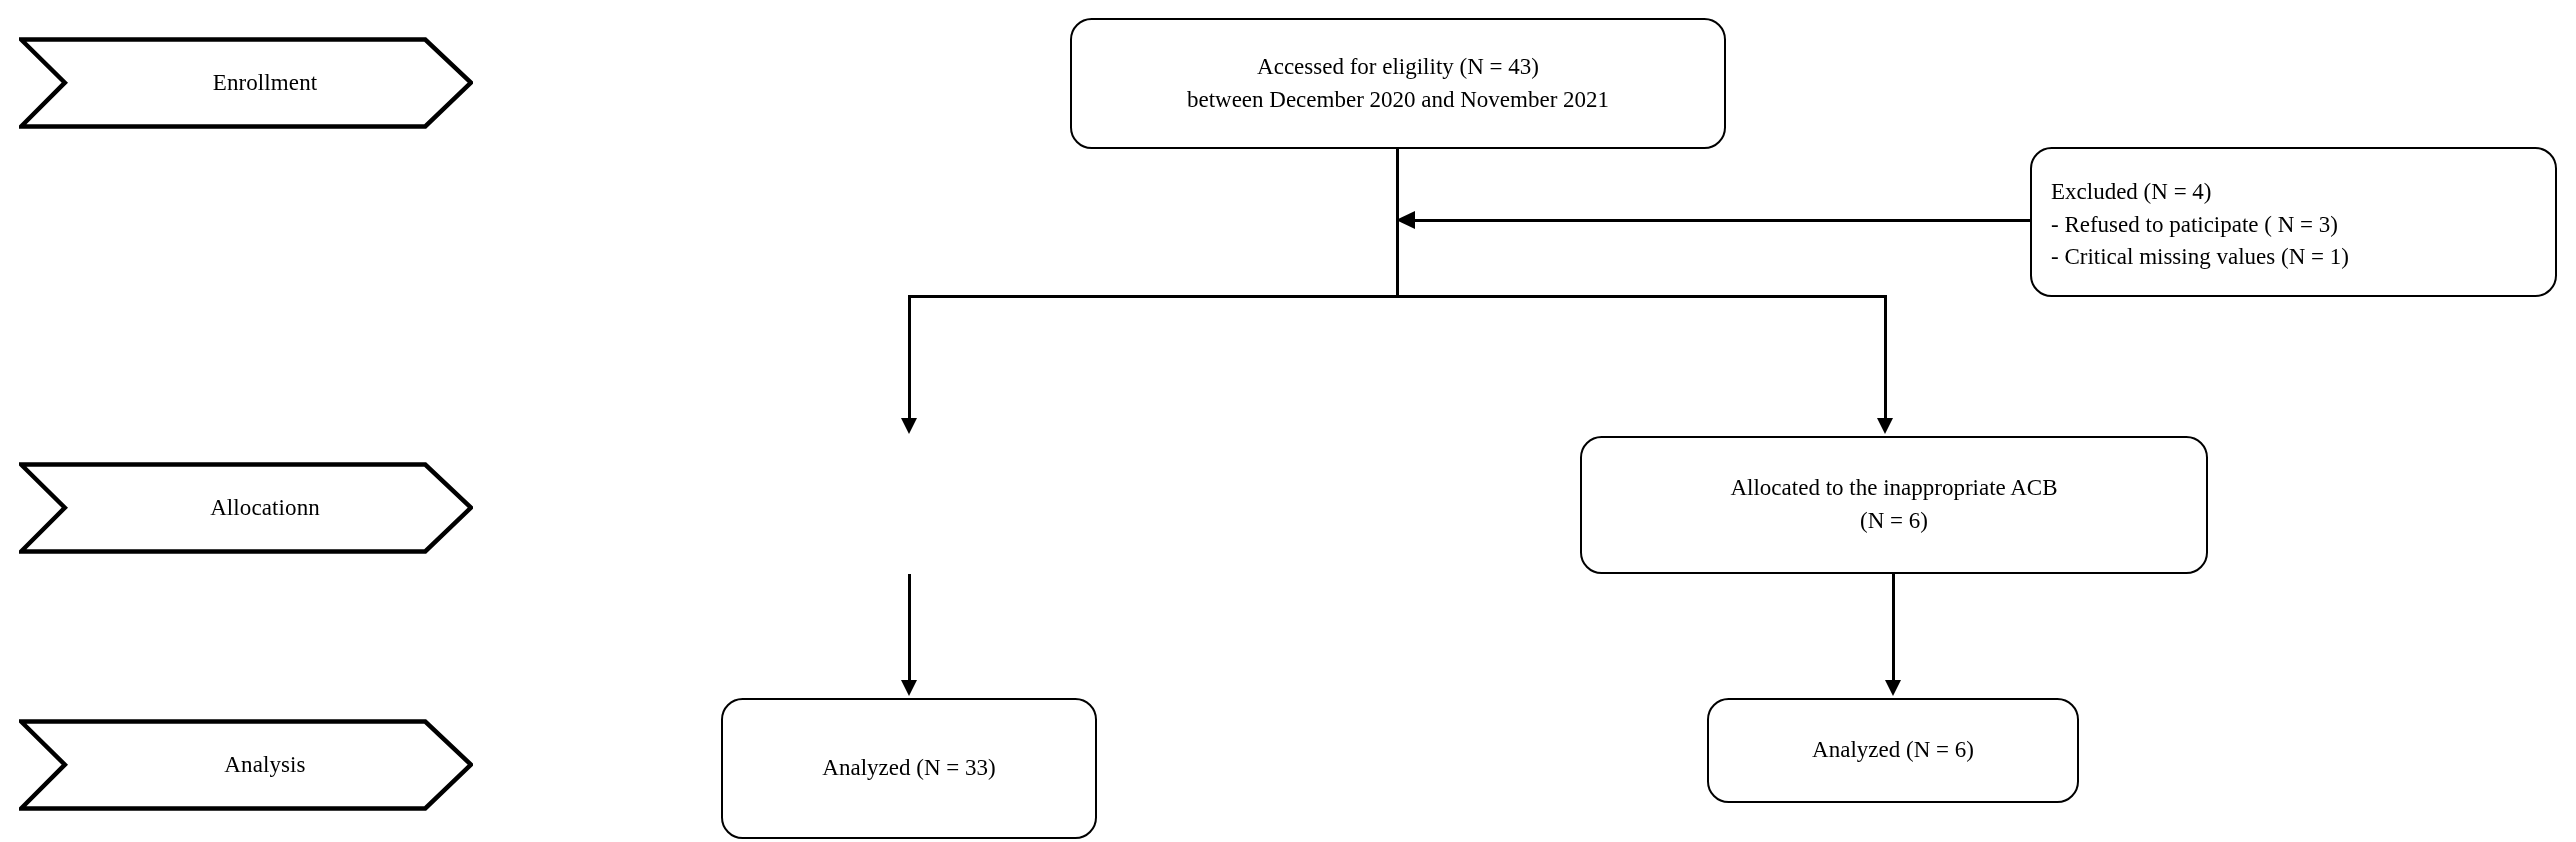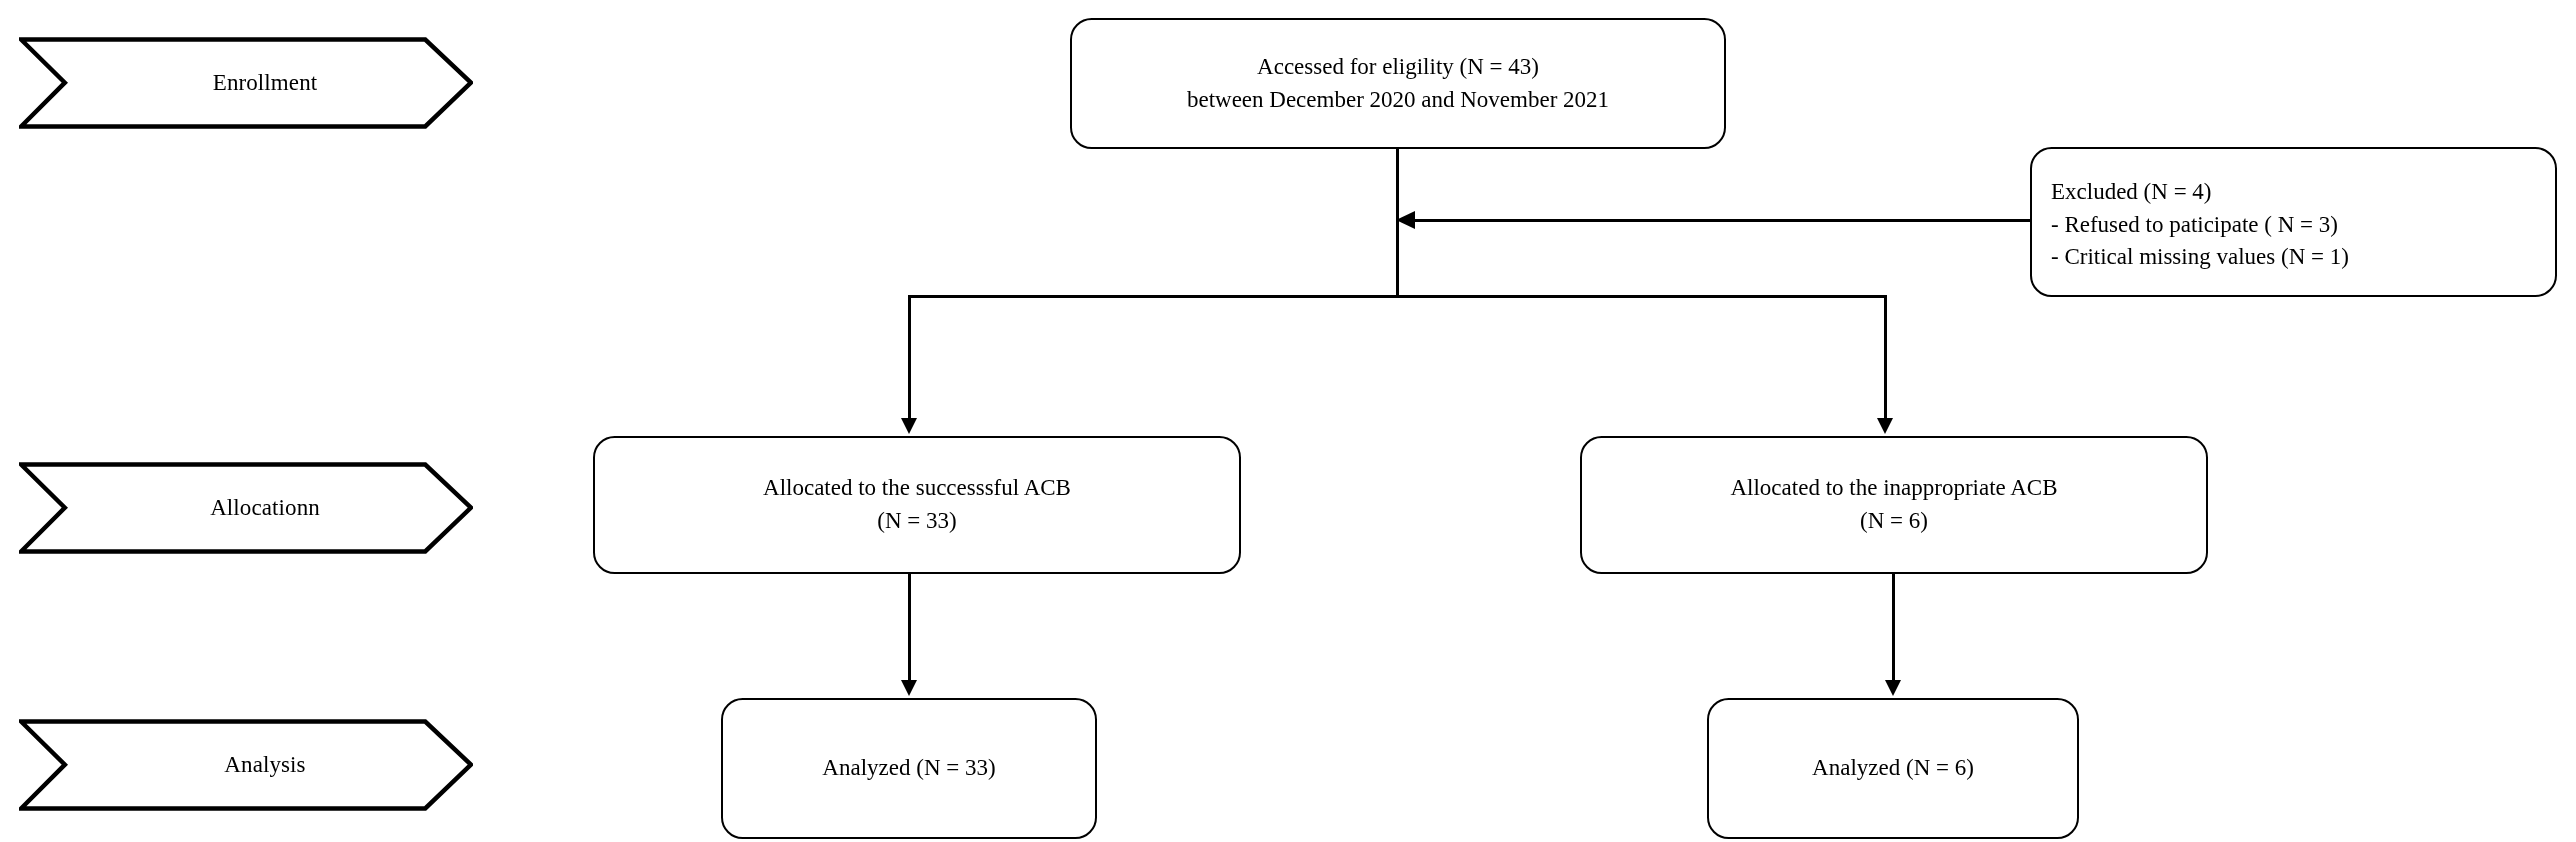--- a/index.html
+++ b/index.html
@@ -138,38 +138,34 @@
   <div class="arrowhead-left" style="left:1396px; top:211px;"></div>
 
   <div class="conn-h" style="left:908px; top:295px; width:978px;"></div>
 
   <div class="conn-v" style="left:908px; top:295px; height:125px;"></div>
   <div class="arrowhead-down" style="left:901px; top:418px;"></div>
 
   <div class="conn-v" style="left:1884px; top:295px; height:125px;"></div>
   <div class="arrowhead-down" style="left:1877px; top:418px;"></div>
 
-  <div class="node" style="left:593px; top:436px; width:648px; height:138px;">
-    <div class="node-text">Allocated to the successsful ACB
-(N = 33)</div>
-  </div>
 
   <div class="node" style="left:1580px; top:436px; width:628px; height:138px;">
     <div class="node-text">Allocated to the inappropriate ACB
 (N = 6)</div>
   </div>
 
   <div class="conn-v" style="left:908px; top:574px; height:106px;"></div>
   <div class="arrowhead-down" style="left:901px; top:680px;"></div>
 
   <div class="conn-v" style="left:1892px; top:574px; height:106px;"></div>
   <div class="arrowhead-down" style="left:1885px; top:680px;"></div>
 
   <div class="node" style="left:721px; top:698px; width:376px; height:141px;">
     <div class="node-text">Analyzed (N = 33)</div>
   </div>
 
-  <div class="node" style="left:1707px; top:698px; width:372px; height:141px;">
+  <div class="node" style="left:1707px; top:698px; width:372px; height:105px;">
     <div class="node-text">Analyzed (N = 6)</div>
   </div>
 
 </div>
 
 
 </body></html>

